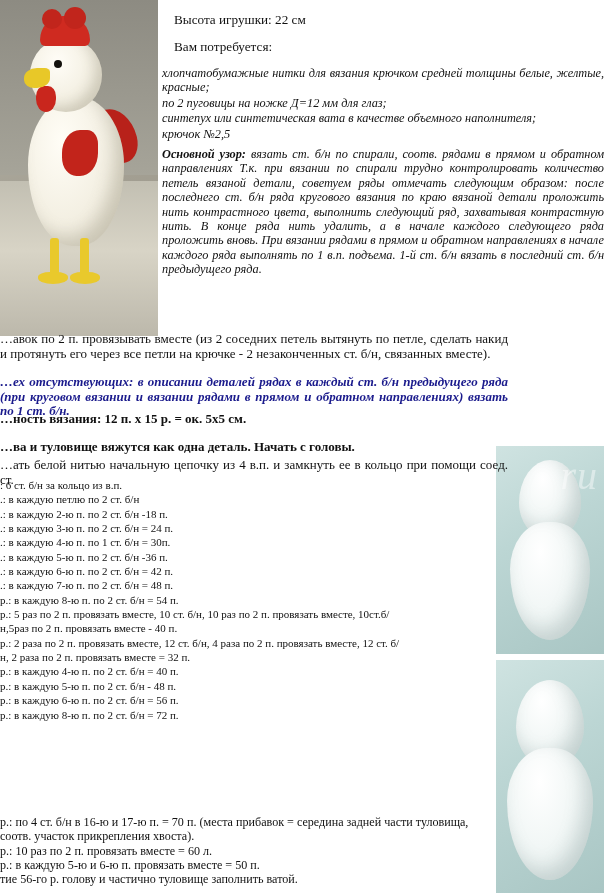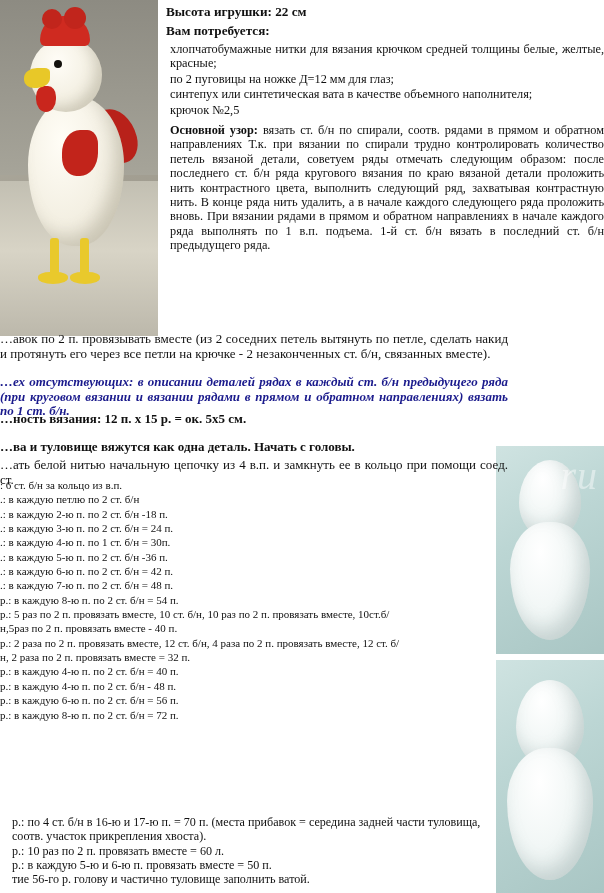--- a/index.html
+++ b/index.html
@@ -190,29 +190,30 @@
     position: absolute;
     left: 162px;
     top: 0;
     width: 442px;
     padding: 0;
   }
   .para {
     font-size: 12.3px;
     line-height: 14.4px;
     text-align: justify;
-    margin: 0 0 1px 8px;
+    margin: 0 0 1px 0;
+    font-style: italic;
   }
   .b { font-weight: bold; }
 
   .header-line {
-    font-weight: bold;
+    font-weight: normal;
     font-size: 13.2px;
     line-height: 15px;
-    margin: 4px;
+    margin: 12px;
   }
 
   
   .wide {
     position: absolute;
     left: 0;
     width: 508px;
     font-size: 13px;
     line-height: 14.6px;
     text-align: justify;
@@ -235,21 +236,20 @@
   .rows .row { white-space: nowrap; overflow: hidden; }
   .rows .row.wrapy { white-space: normal; }
 
   .tail-rows {
     position: absolute;
     left: 0;
     top: 815px;
     width: 500px;
     font-size: 12.1px;
     line-height: 14.35px;
-    padding-left: 12px;
   }
 </style>
 </head>
 <body>
 
 <div class="photo-rooster">
   <div class="rooster-bg-top"></div>
   <div class="rooster-table"></div>
   <div class="r-tail"></div>
   <div class="r-body"></div>
@@ -313,21 +313,21 @@
   <div class="row">.: в каждую 2-ю п. по 2 ст. б/н -18 п.</div>
   <div class="row">.: в каждую 3-ю п. по 2 ст. б/н = 24 п.</div>
   <div class="row">.: в каждую 4-ю п. по 1 ст. б/н = 30п.</div>
   <div class="row">.: в каждую 5-ю п. по 2 ст. б/н -36 п.</div>
   <div class="row">.: в каждую 6-ю п. по 2 ст. б/н = 42 п.</div>
   <div class="row">.: в каждую 7-ю п. по 2 ст. б/н = 48 п.</div>
   <div class="row">р.: в каждую 8-ю п. по 2 ст. б/н = 54 п.</div>
   <div class="row wrapy">р.: 5 раз по 2 п. провязать вместе, 10 ст. б/н, 10 раз по 2 п. провязать вместе, 10ст.б/н,5раз по 2 п. провязать вместе - 40 п.</div>
   <div class="row wrapy">р.: 2 раза по 2 п. провязать вместе, 12 ст. б/н, 4 раза по 2 п. провязать вместе, 12 ст. б/н, 2 раза по 2 п. провязать вместе = 32 п.</div>
   <div class="row">р.: в каждую 4-ю п. по 2 ст. б/н = 40 п.</div>
-  <div class="row">р.: в каждую 4-ю п. по 2 ст. б/н - 48 п.</div>
+  <div class="row">р.: в каждую 5-ю п. по 2 ст. б/н - 48 п.</div>
   <div class="row">р.: в каждую 6-ю п. по 2 ст. б/н = 56 п.</div>
   <div class="row">р.: в каждую 8-ю п. по 2 ст. б/н = 72 п.</div>
 </div>
 
 <div class="tail-rows">
   <div class="row wrapy">р.: по 4 ст. б/н в 16-ю и 17-ю п. = 70 п. (места прибавок = середина задней части туловища, соотв. участок прикрепления хвоста).</div>
   <div class="row">р.: 10 раз по 2 п. провязать вместе = 60 л.</div>
   <div class="row">р.: в каждую 5-ю и 6-ю п. провязать вместе = 50 п.</div>
   <div class="row">тие 56-го р. голову и частично туловище заполнить ватой.</div>
 </div>

